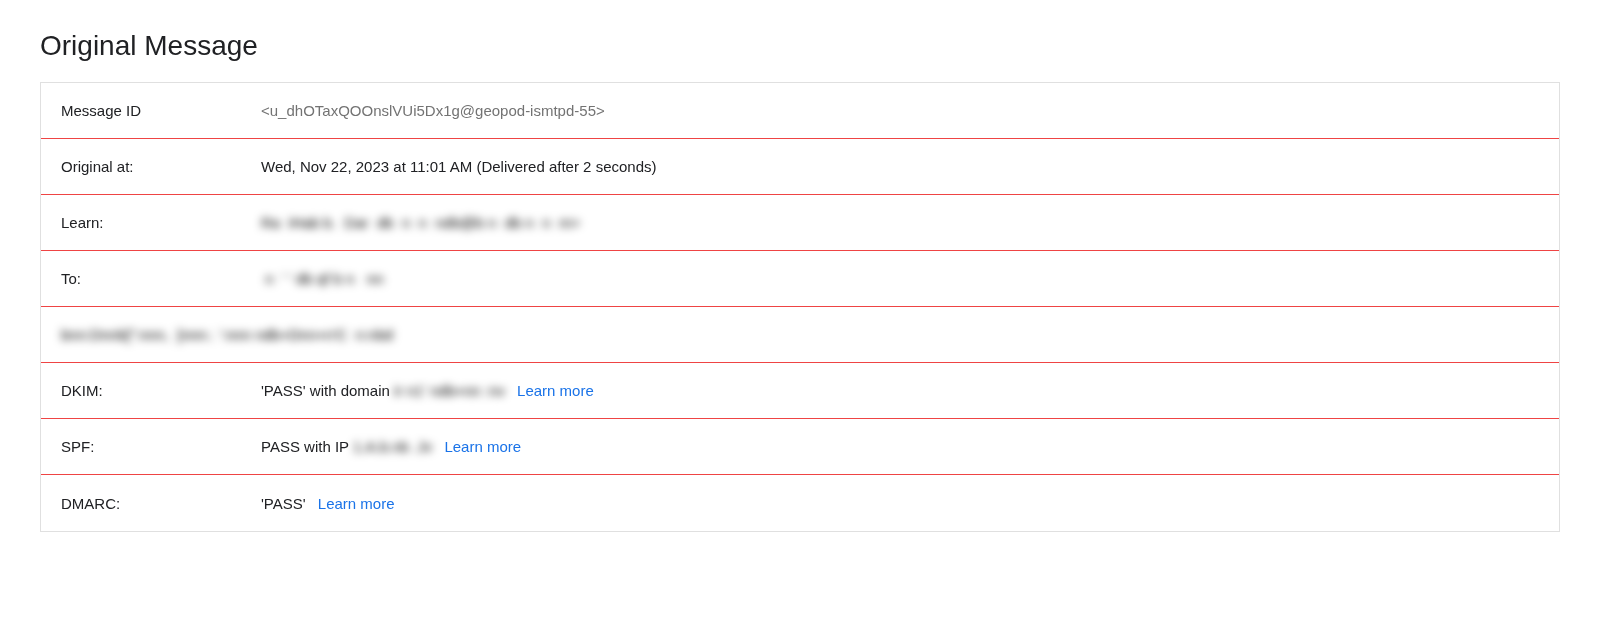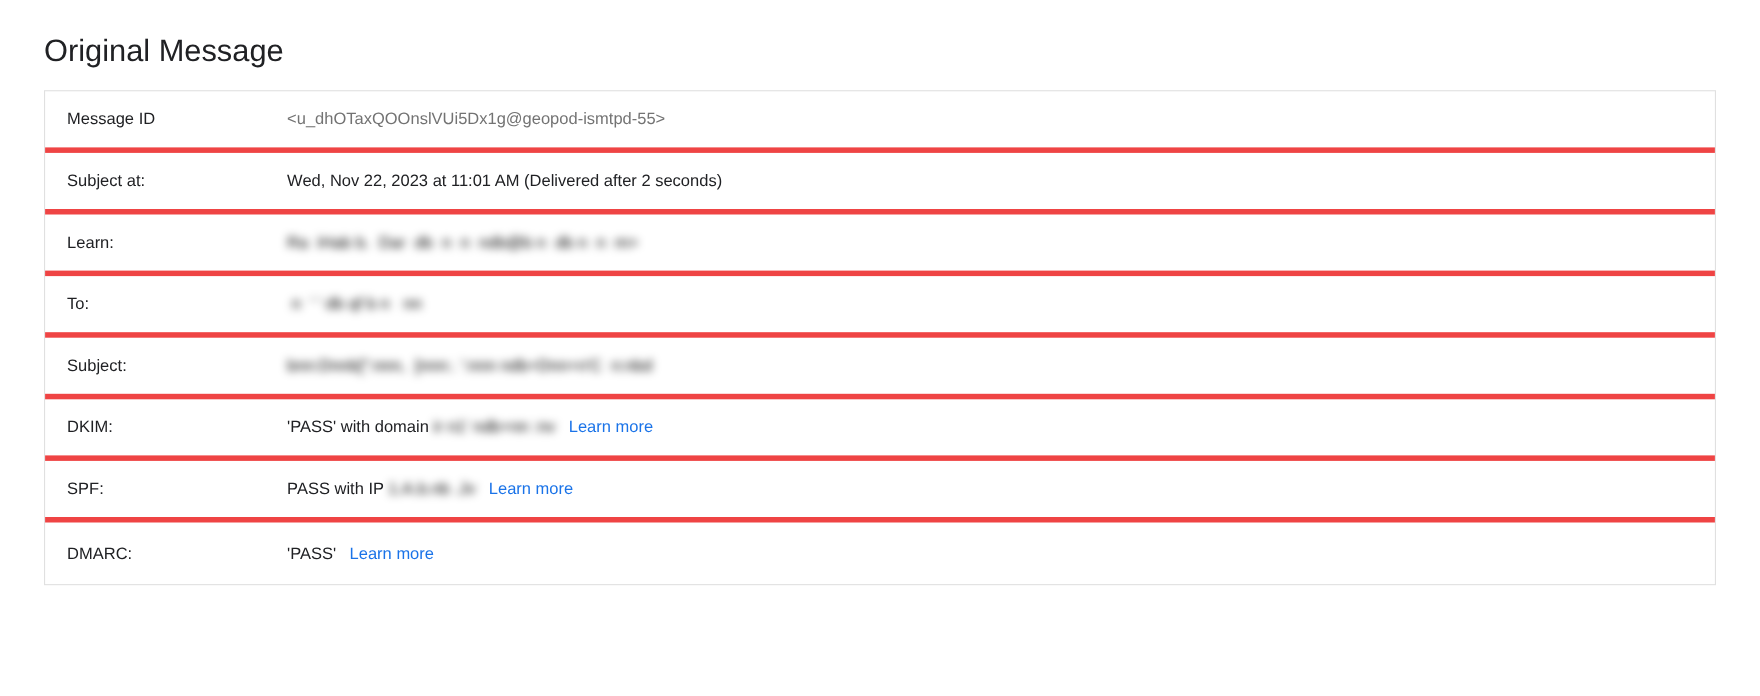--- a/index.html
+++ b/index.html
@@ -23,21 +23,21 @@
     }
 
     .message-table {
       width: 100%;
       border: 1px solid #e0e0e0;
       border-collapse: collapse;
     }
 
     .message-row {
       display: flex;
-      border-bottom: 5px solid #ef4444;
+      border-bottom: 1px solid #ef4444;
       align-items: center;
       min-height: 56px;
     }
 
     .message-row:last-child {
       border-bottom: none;
     }
 
     .row-label {
       width: 200px;
@@ -83,40 +83,39 @@
 <div class="message-table">
 
   <div class="message-row">
     <div class="row-label">Message ID</div>
     <div class="row-value">
       <span class="message-id-value">&lt;u_dhOTaxQOOnslVUi5Dx1g@geopod-ismtpd-55&gt;</span>
     </div>
   </div>
 
   <div class="message-row">
-    <div class="row-label">Subject at:</div>
+    <div class="row-label">Original at:</div>
     <div class="row-value">Wed, Nov 22, 2023 at 11:01 AM (Delivered after 2 seconds)</div>
   </div>
 
   <div class="message-row">
     <div class="row-label">Learn:</div>
     <div class="row-value">
       <span class="blurred-text">Ra&nbsp;&nbsp;iHab&nbsp;b.&nbsp;&nbsp;Dar&nbsp;&nbsp;db&nbsp;&nbsp;n&nbsp;&nbsp;n&nbsp;&nbsp;ndb@b&nbsp;n&nbsp;&nbsp;db&nbsp;n&nbsp;&nbsp;n&nbsp;&nbsp;m&gt;</span>
     </div>
   </div>
 
   <div class="message-row">
     <div class="row-label">To:</div>
     <div class="row-value">
       <span class="blurred-text">&nbsp;n&nbsp;&nbsp;'&nbsp;'&nbsp;db&nbsp;qf&nbsp;b&nbsp;n&nbsp;&nbsp;&nbsp;nn</span>
     </div>
   </div>
 
   <div class="message-row">
-    <div class="row-label">Subject:</div>
     <div class="row-value">
       <span class="blurred-text">bnn:Dnnb[":nnn,&nbsp;&nbsp;[nnn:.&nbsp;':nnn&nbsp;ndb+Dnn+n'C&nbsp;&nbsp;n:nbd</span>
     </div>
   </div>
 
   <div class="message-row">
     <div class="row-label">DKIM:</div>
     <div class="row-value">
       <span class="pass-text">'PASS' with domain </span>
       <span class="blurred-text">ir&nbsp;n1'&nbsp;ndb+nn&nbsp;:nv</span>

